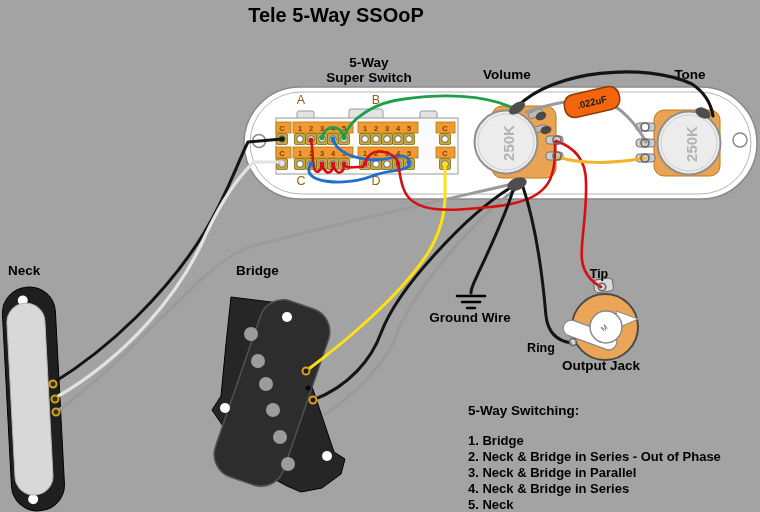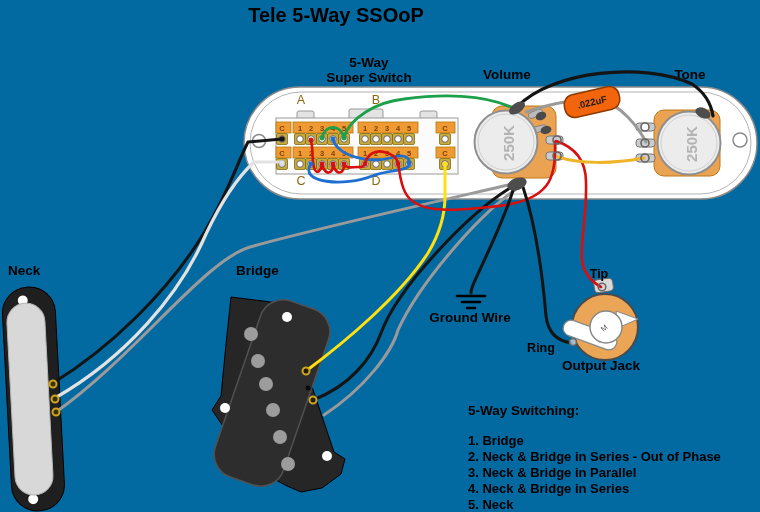--- a/index.html
+++ b/index.html
@@ -1,16 +1,16 @@
 <!DOCTYPE html>
 <html><head>
 <meta charset="utf-8">
 <style>
   html,body{margin:0;padding:0;background:#fff;}
-  .stage{position:relative;width:760px;height:512px;background:#0369a1;overflow:hidden;
+  .stage{position:relative;width:760px;height:512px;background:#a3a3a3;overflow:hidden;
          font-family:"Liberation Sans",sans-serif;}
   svg{display:block;}
   .title-txt{font:bold 20px "Liberation Sans",sans-serif;fill:#000;}
   .lbl{font:bold 13.5px "Liberation Sans",sans-serif;fill:#000;}
   .lbl-sm{font:bold 12.5px "Liberation Sans",sans-serif;fill:#000;}
   .lbl-list{font:bold 13px "Liberation Sans",sans-serif;fill:#000;}
   .corner{font:12.5px "Liberation Sans",sans-serif;fill:#8a6a10;}
   .potval{font:bold 15px "Liberation Sans",sans-serif;fill:#b3b3b3;}
   .capval{font:bold 9.5px "Liberation Sans",sans-serif;fill:#1a1a1a;}
   .jackm{font:7.5px "Liberation Sans",sans-serif;fill:#555;}

